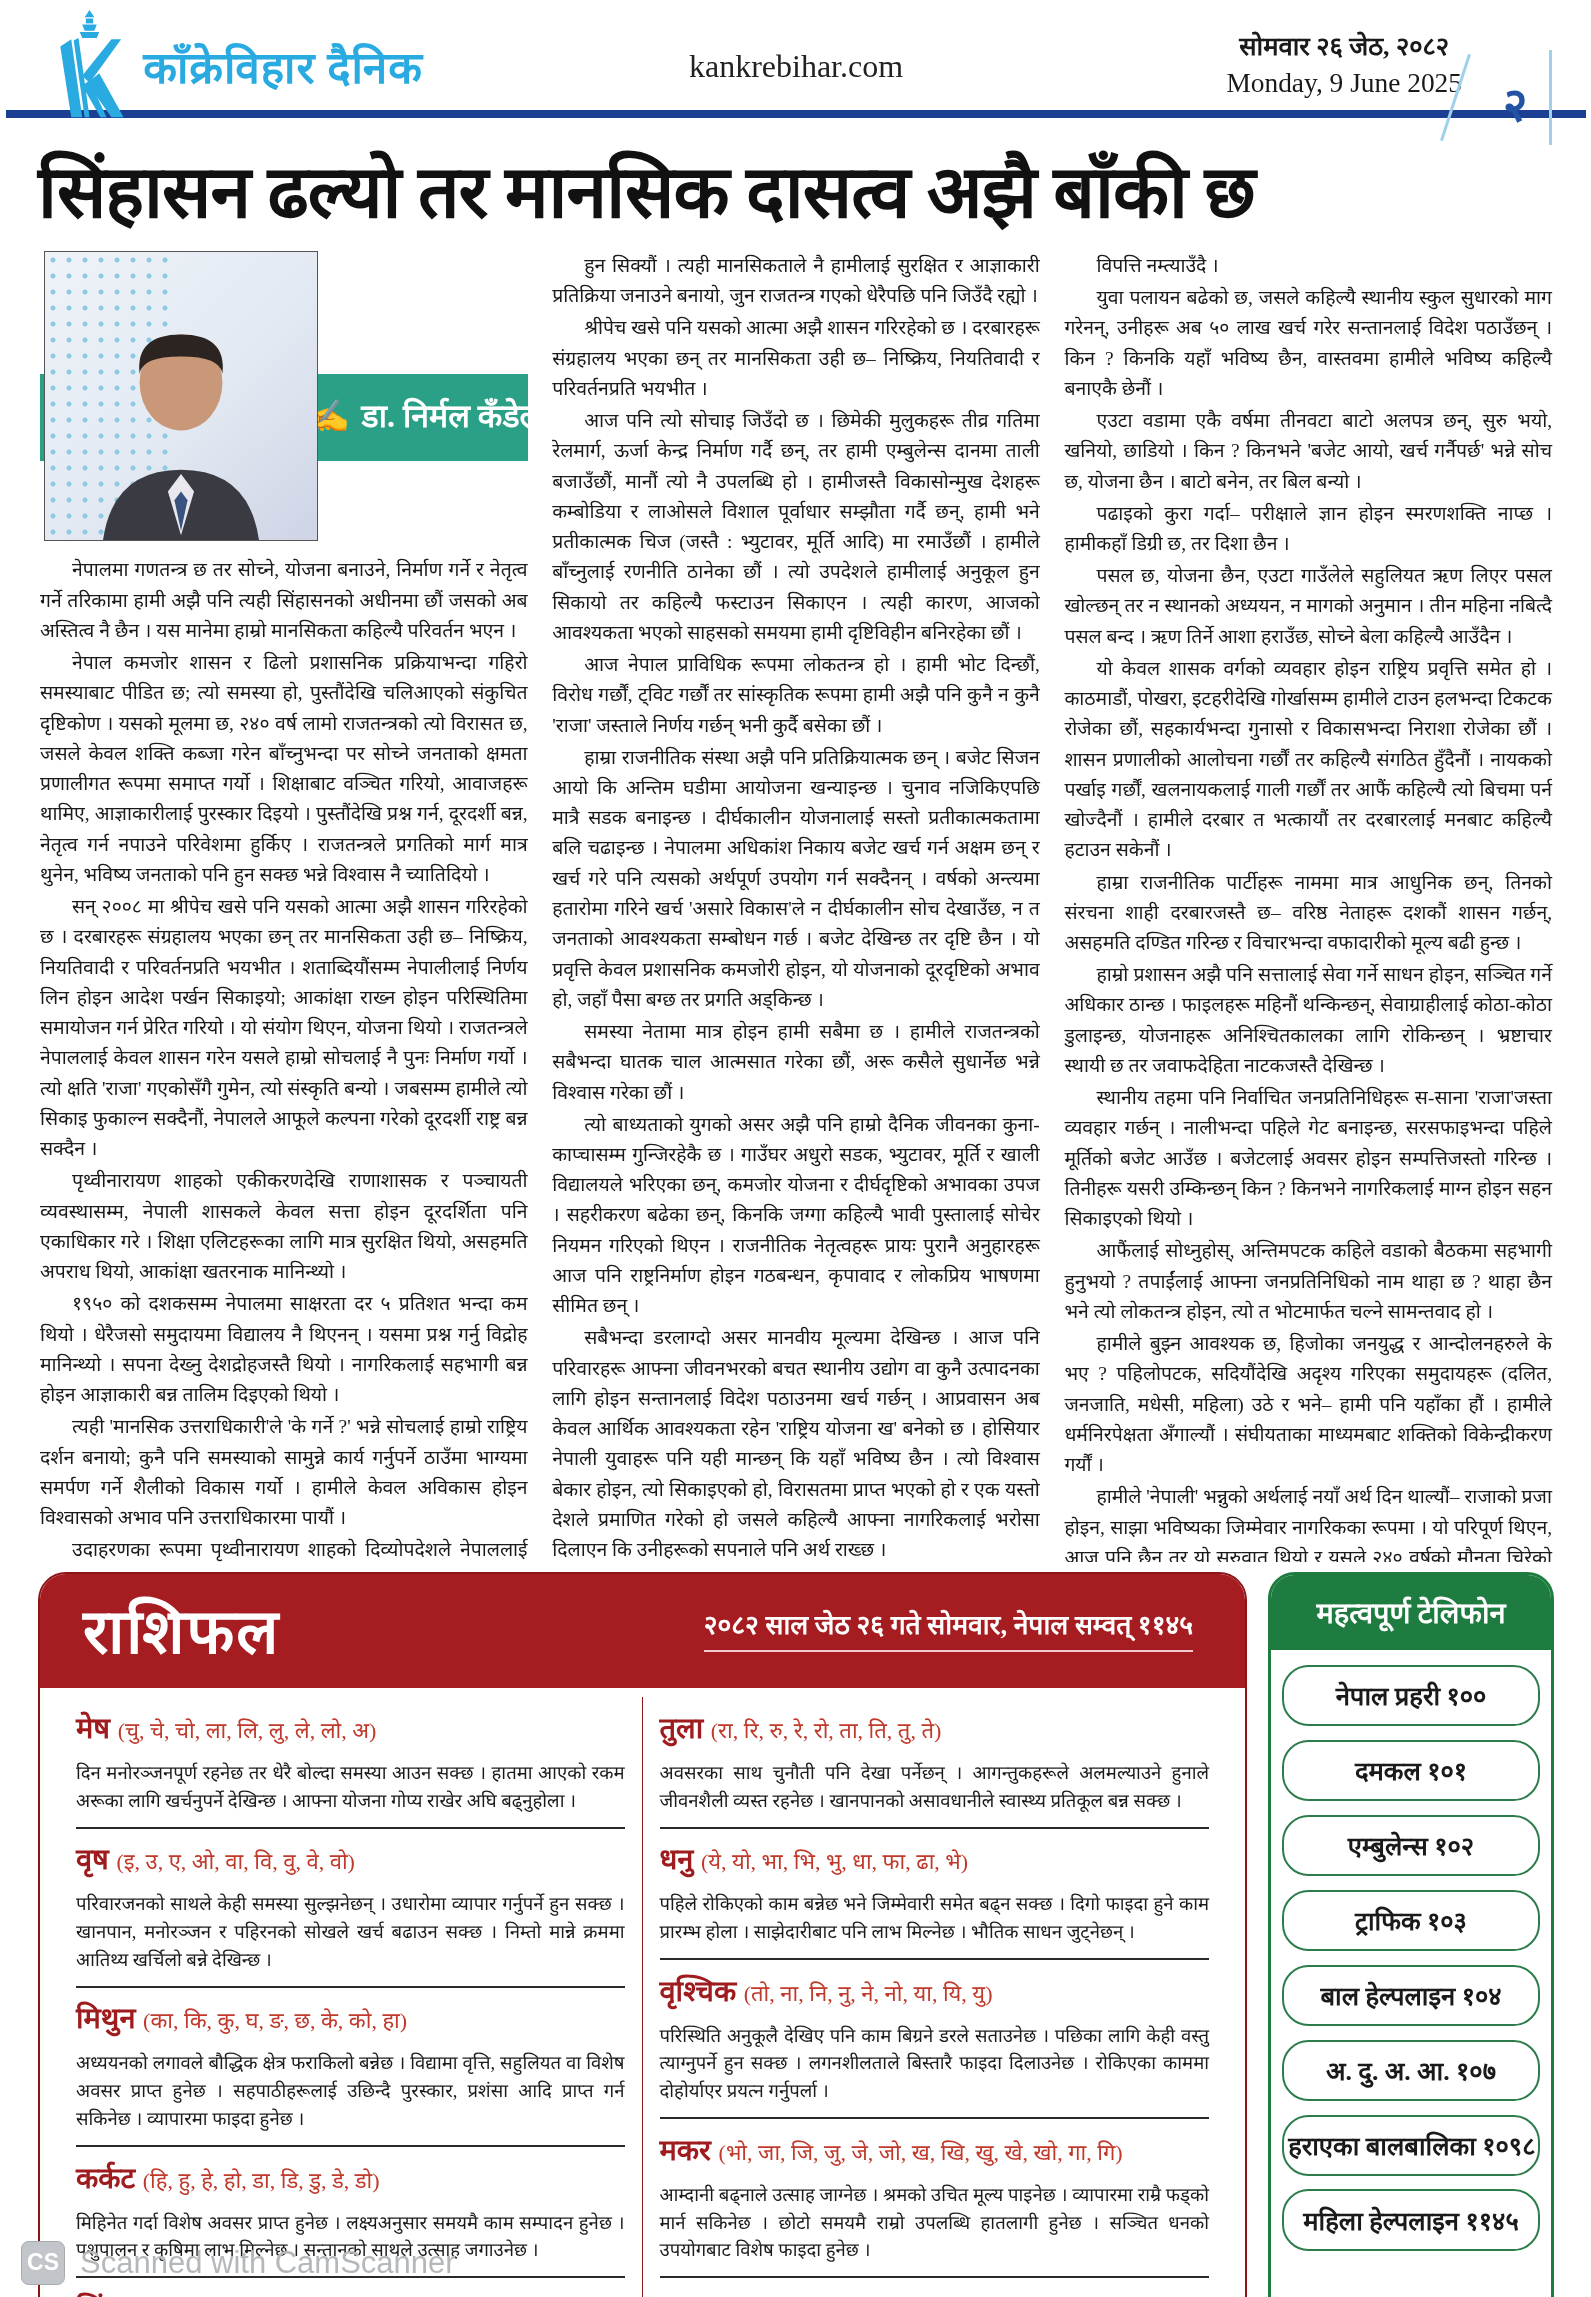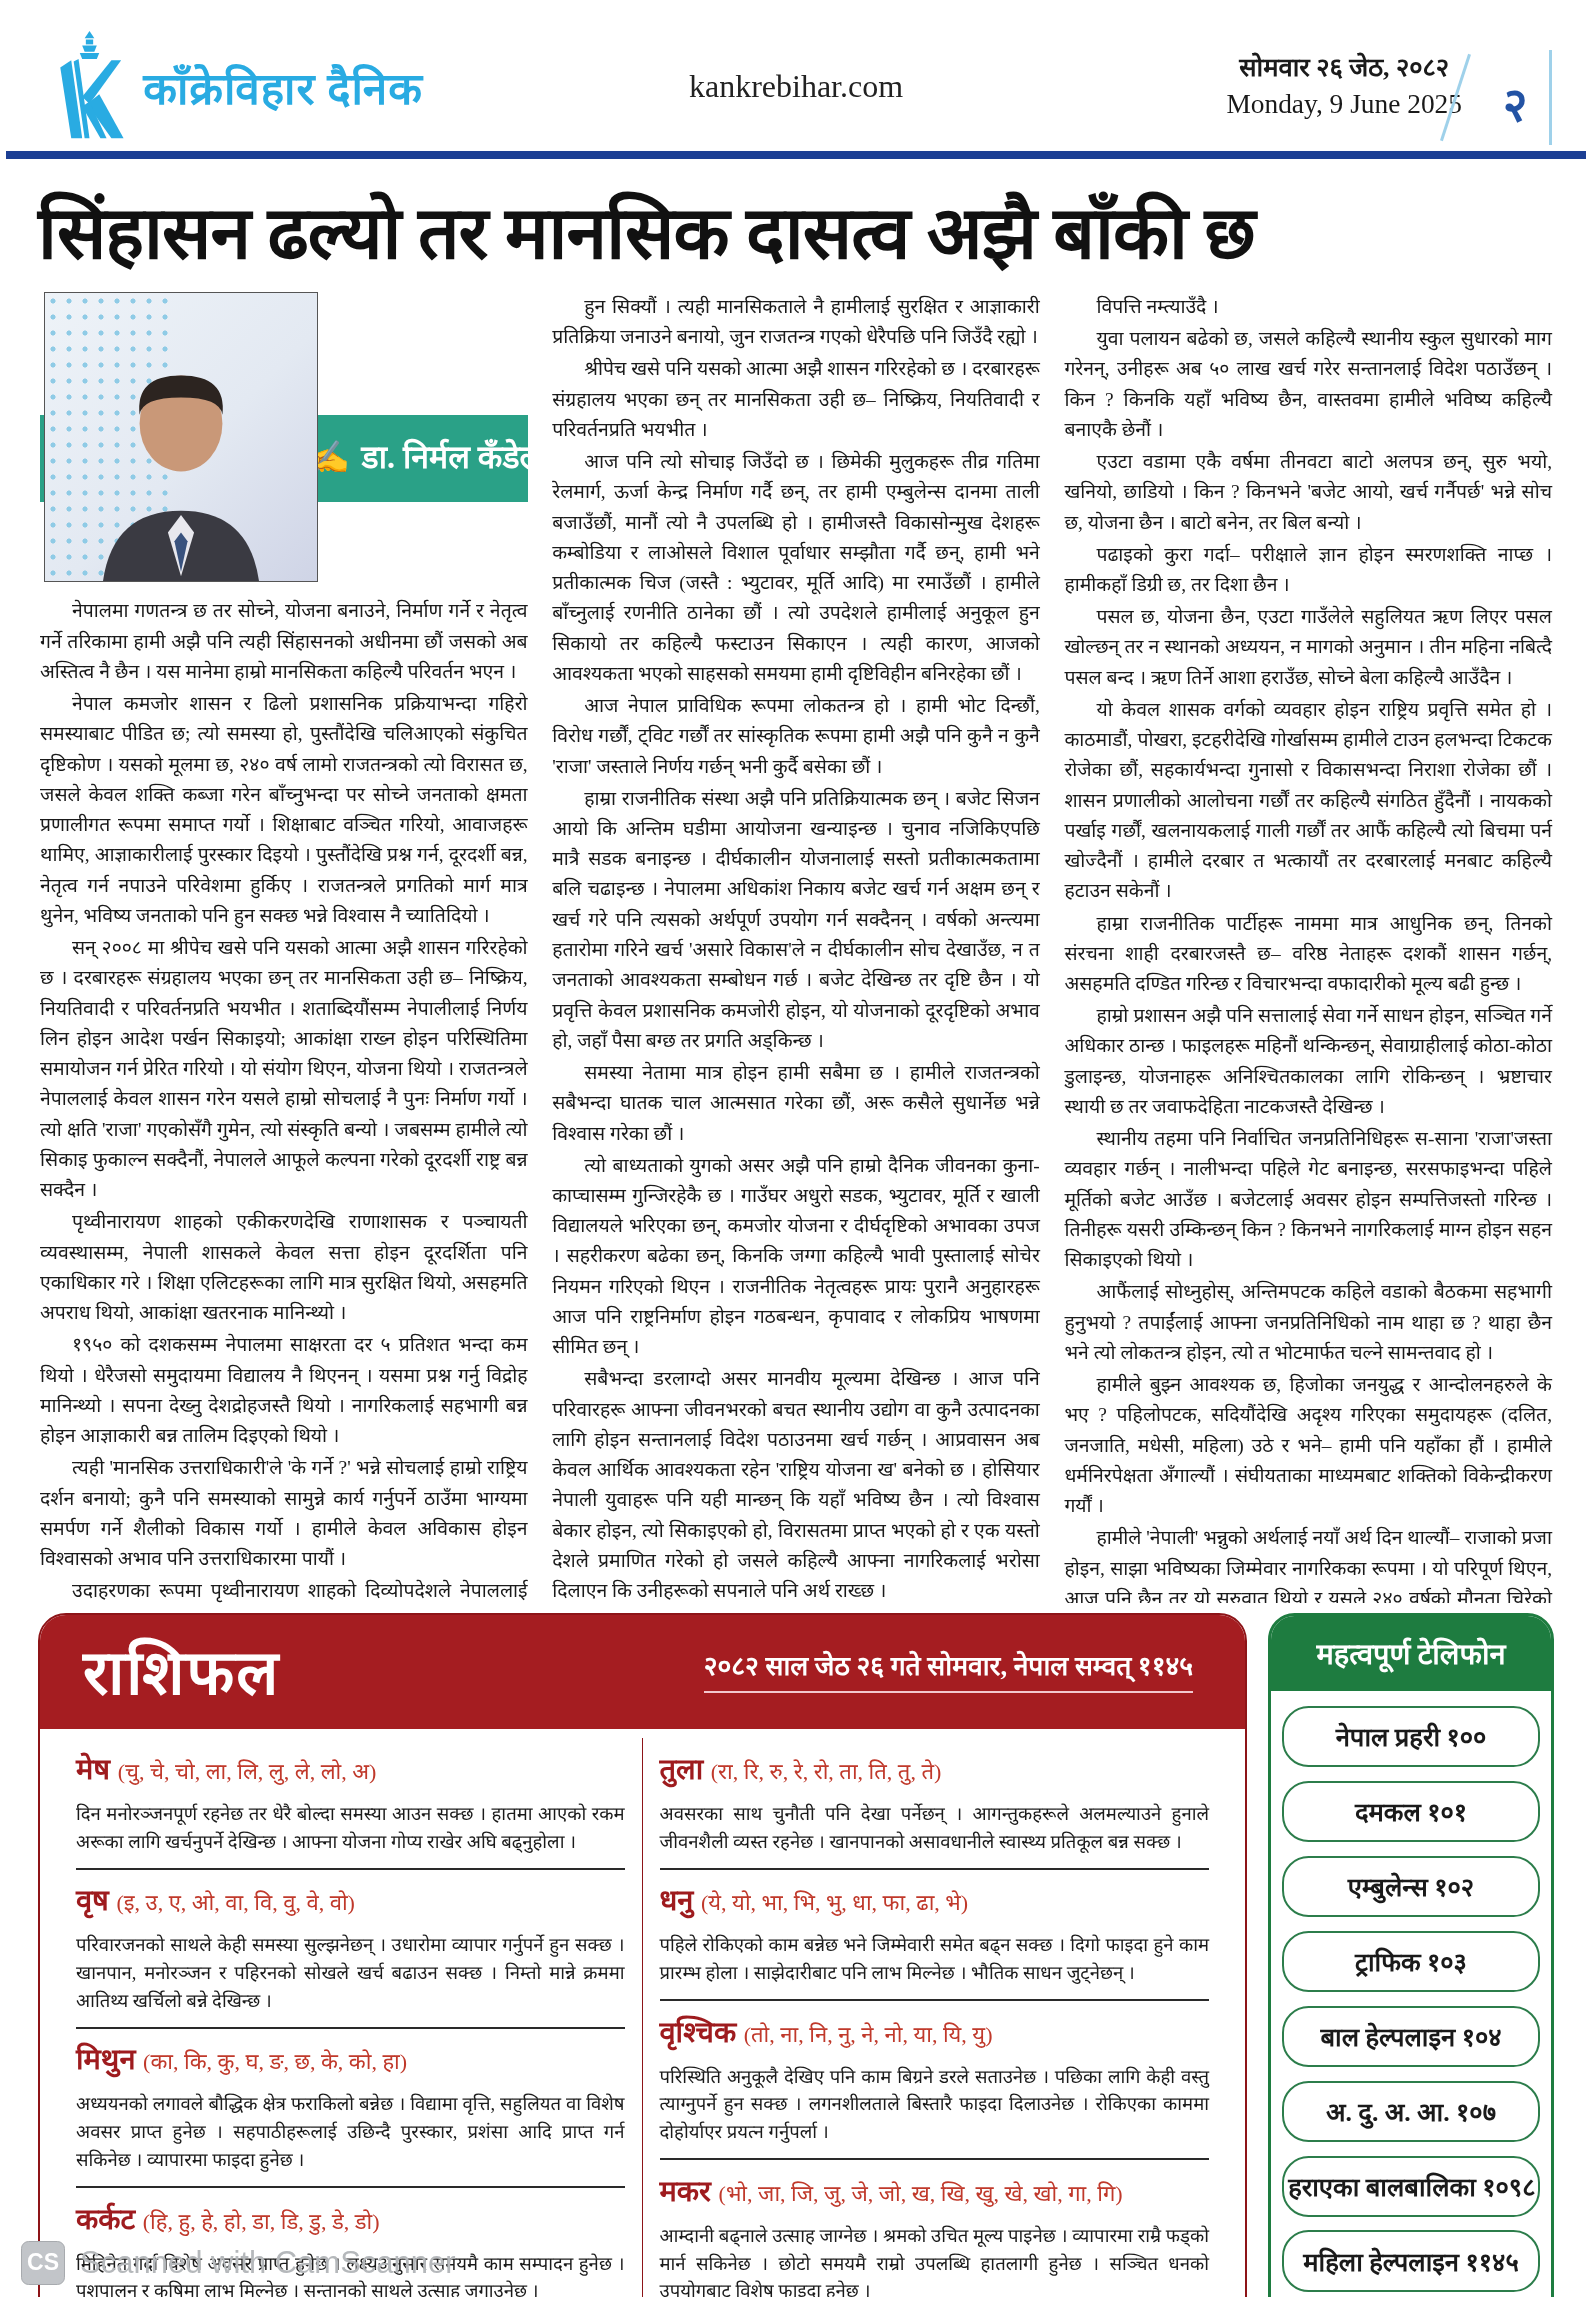--- a/index.html
+++ b/index.html
@@ -5,21 +5,21 @@
   :root{
     --brand-blue:#29abe2; --navy:#1c3f94; --byline-green:#2aa187;
     --rashifal-red:#a51d21; --zodiac-red:#9e1b1e; --phone-green:#1e7c40;
     --page-blue:#2353a4; --ink:#1a1a1a; --scanner-gray:#b5b8bb;
   }
   *{margin:0;padding:0;box-sizing:border-box}
   body{background:#e8e8e8;font-family:"Liberation Serif",serif;color:var(--ink)}
   .page{width:1592px;height:2298px;background:#fff;position:relative;margin:0 auto;overflow:hidden}
 
   
-  .masthead{display:flex;align-items:center;padding:32px 45px 9.5px 49px;height:151px;position:relative}
+  .masthead{display:flex;align-items:center;padding:32px 45px 9.5px 49px;height:110px;position:relative}
   .brand{display:flex;align-items:center;gap:13.2px}
   .brand svg{width:81px;height:112px}
   .paper-name{font-size:44px;font-weight:bold;color:var(--brand-blue);letter-spacing:0.9px;font-family:"Liberation Serif",serif}
   .site-url{position:absolute;left:0;right:0;text-align:center;font-size:32px;color:#222;font-family:"Liberation Serif",serif}
   .date-block{margin-left:auto;text-align:center;line-height:1.35;padding-right:85px}
   .date-np{font-size:25.6px;font-weight:bold}
   .date-en{font-size:27.4px}
   .page-corner{position:absolute;right:40px;top:44px;width:104px;height:112px}
   .page-corner .fold-v{position:absolute;right:0;top:5.7px;width:2.8px;height:95px;background:#9fd1ea}
   .page-corner .fold-d{position:absolute;left:5.7px;top:7.6px;width:2.8px;height:91px;background:#9fd1ea;transform:rotate(18deg)}

